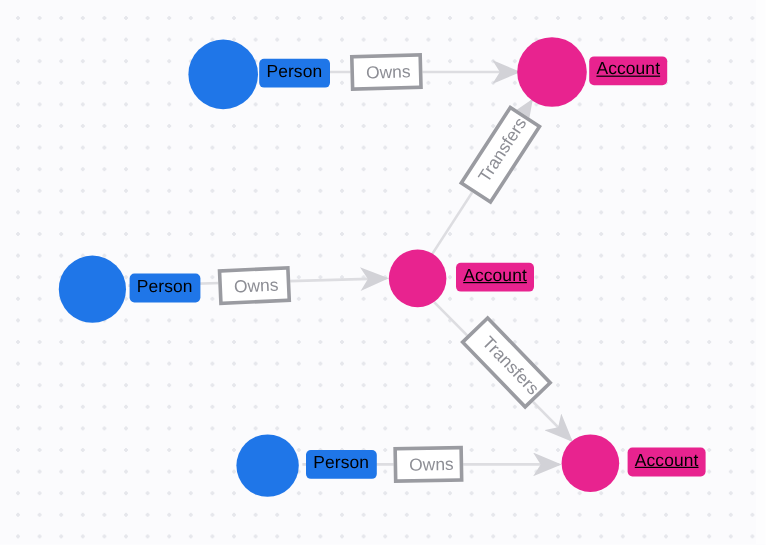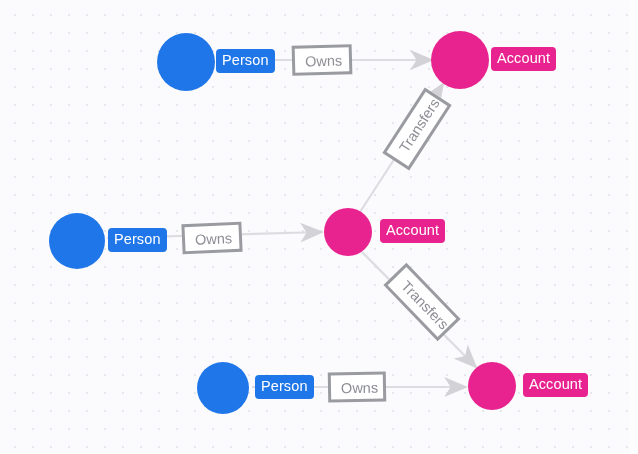--- a/index.html
+++ b/index.html
@@ -28,30 +28,30 @@
   }
   .node {
     position: absolute;
     border-radius: 50%;
   }
   .node-person { background: #1f76e8; }
   .node-account { background: #e8238f; }
 
   .badge {
     position: absolute;
-    color: #ffffff;
+    color: #000000;
     font-size: 14.5px;
     line-height: 1;
     padding: 4px 6px 5px 6px;
     border-radius: 4px;
     white-space: nowrap;
     letter-spacing: 0.1px;
   }
   .badge-person { background: #1f76e8; }
-  .badge-account { background: #e8238f; }
+  .badge-account { background: #e8238f; text-decoration: underline; }
 
   .rel-box {
     position: absolute;
     background: #ffffff;
     border: 3px solid #9a9ba1;
     color: #8d8e95;
     font-size: 14.5px;
     line-height: 1;
     padding: 6px 10px 7px 10px;
     white-space: nowrap;

